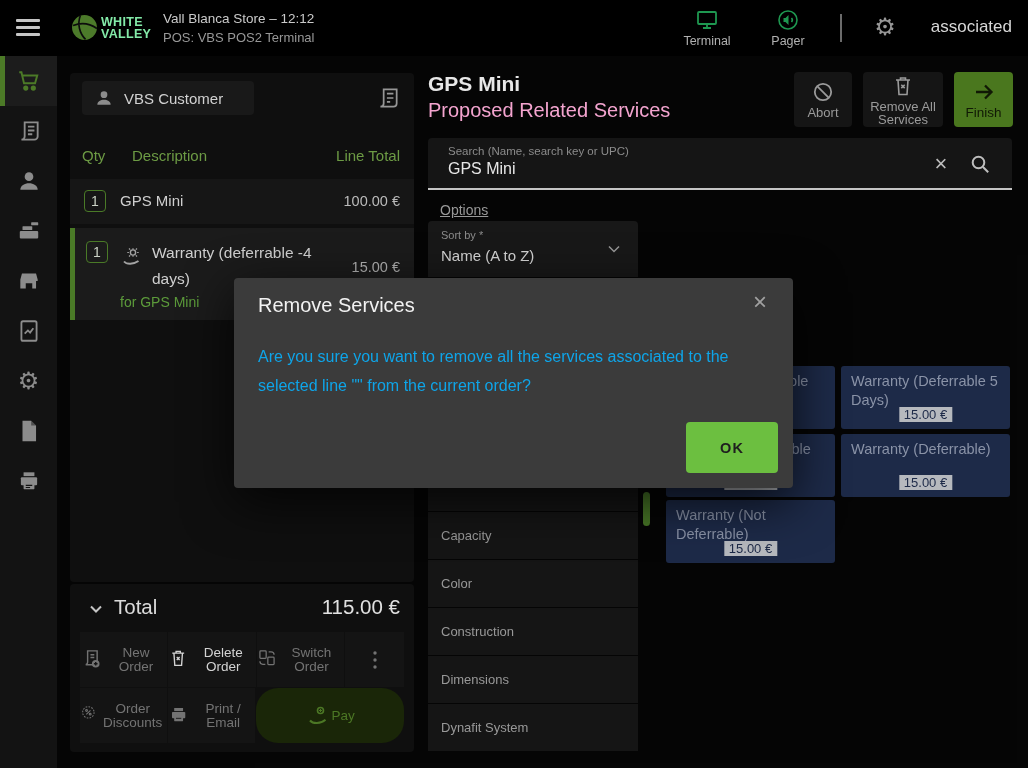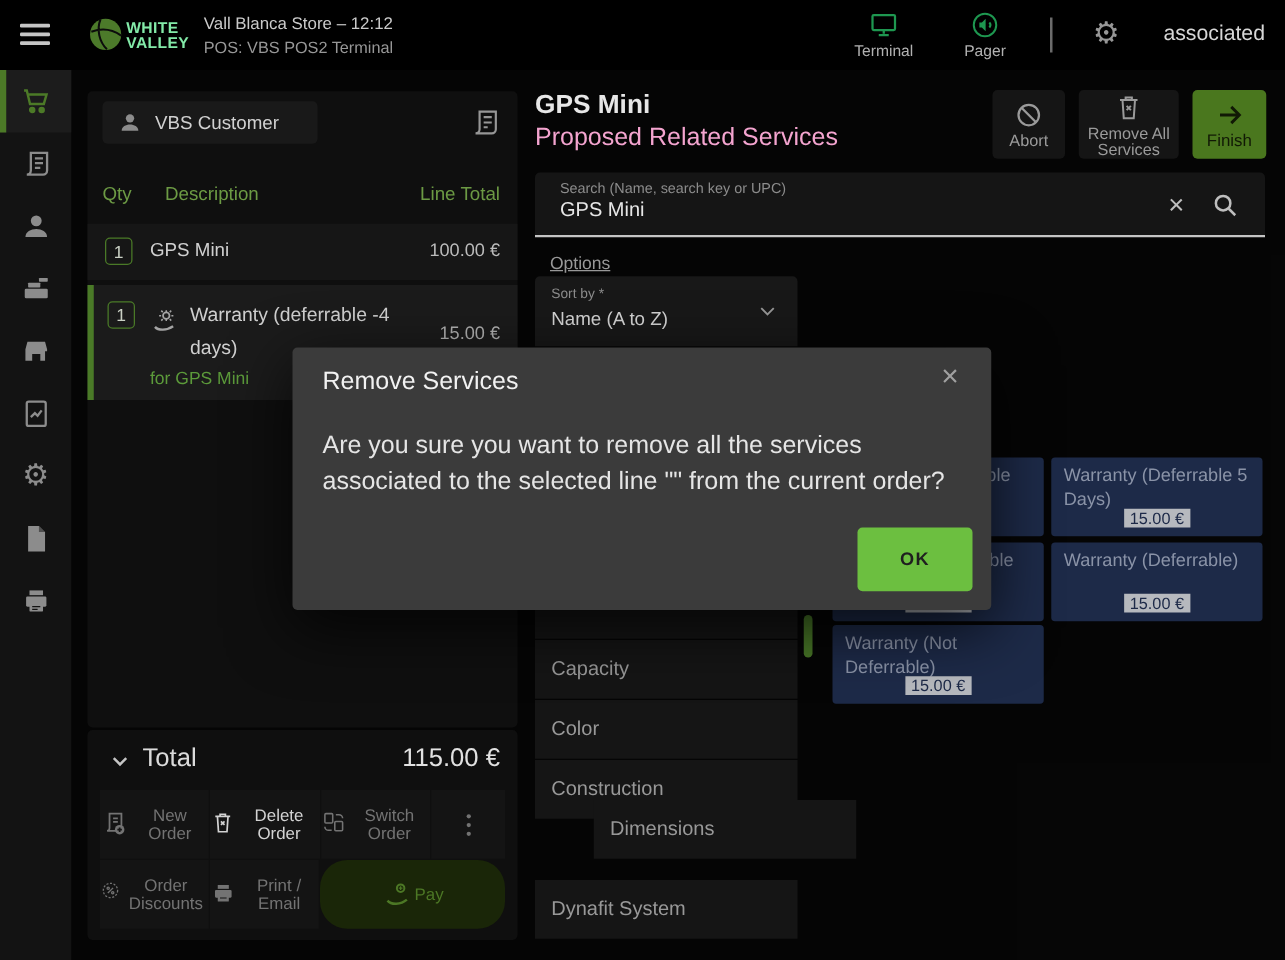--- a/index.html
+++ b/index.html
@@ -80,36 +80,36 @@
   #searchcard { position:absolute; left:0; top:82px; width:584px; height:52px; background:#161616; border-radius:4px 4px 0 0; border-bottom:2px solid #c9c9c9; }
   #search-label { position:absolute; left:20px; top:7px; color:#8f8f8f; font-size:11.5px; }
   #search-input { position:absolute; left:20px; top:22px; width:440px; background:transparent; border:none; outline:none; color:#ececec; font-size:16px; font-family:"Liberation Sans",sans-serif; }
   #clearbtn { position:absolute; right:58px; top:13px; width:26px; height:26px; color:#c2c2c2; font-size:22px; line-height:25px; text-align:center; cursor:pointer; }
   #magbtn { position:absolute; right:20px; top:14px; width:24px; height:24px; color:#c2c2c2; cursor:pointer; }
   #options-label { position:absolute; left:12px; top:146px; color:#9c9c9c; font-size:14px;text-decoration:underline; }
   #sortcard { position:absolute; left:0; top:165px; width:210px; height:56px; background:#191919; border-radius:4px 4px 0 0; cursor:pointer; }
   #sort-label { position:absolute; left:13px; top:8px; color:#8f8f8f; font-size:11px; }
   #sort-value { position:absolute; left:13px; top:26px; color:#d9d9d9; font-size:15px; }
   #sortchev { position:absolute; right:14px; top:18px; width:20px; height:20px; color:#9a9a9a; }
-  .attr-row { position:absolute; left:0; width:210px; height:47px; background:#161616; color:#9c9c9c; font-size:16px; display:flex; align-items:center; padding-left:13px; cursor:pointer; }
+  .attr-row { position:absolute; left:0; width:210px; height:47px; background:#161616; color:#9c9c9c; font-size:13px; display:flex; align-items:center; padding-left:13px; cursor:pointer; }
   #scrollthumb { position:absolute; left:215px; top:436px; width:7px; height:34px; background:#4a7a28; border-radius:4px; cursor:pointer; }
   .tile { position:absolute; width:169px; height:63px; background:#1e2b4a; border-radius:3px; cursor:pointer; }
   .tile .tname { padding:6px 10px 0; color:#8d96ab; font-size:14.5px; line-height:19px; }
   .tile .tprice { position:absolute; bottom:7px; left:50%; transform:translateX(-50%); background:#babdc2; color:#1e2b4a; font-size:13px; padding:0 5px; white-space:nowrap; }
   #tile0{left:238px;top:310px;} #tile1{left:413px;top:310px;}
   #tile2{left:238px;top:378px;} #tile3{left:413px;top:378px;}
   #tile4{left:238px;top:444px;}
 
   
   #backdrop { position:absolute; left:0; top:0; width:1028px; height:768px; background:rgba(0,0,0,0.02); z-index:50; }
   #modal { position:absolute; left:234px; top:278px; width:559px; height:210px; background:#3b3b3b; border-radius:4px;
            box-shadow:0 14px 50px rgba(0,0,0,.75); z-index:60; }
   #modal-title { position:absolute; left:24px; top:16px; color:#f2f2f2; font-size:20px; font-weight:500; }
   #modal-close { position:absolute; right:20px; top:11px; width:26px; height:26px; color:#a0a0a0; font-size:24px; line-height:25px; text-align:center; cursor:pointer; }
-  #modal-body { position:absolute; left:24px; top:64px; width:516px; color:#e5e5e5; font-size:20px; line-height:29px; }
+  #modal-body { position:absolute; left:24px; top:64px; width:516px; color:#0ea5e9; font-size:16px; line-height:29px; }
   #modal-cancel { position:absolute; left:342px; top:144px; width:92px; height:51px; border:1px solid #5e5e5e; border-radius:4px;
                   color:#7fbc4a; font-size:14.5px; font-weight:bold; letter-spacing:1.2px; display:flex; align-items:center; justify-content:center; cursor:pointer; }
   #modal-ok { position:absolute; left:452px; top:144px; width:92px; height:51px; background:#6cbf40; border-radius:4px;
               color:#1f1f1f; font-size:14.5px; font-weight:bold; letter-spacing:1.2px; display:flex; align-items:center; justify-content:center; cursor:pointer; }
 </style>
 </head>
 <body>
 
 <div id="topbar">
   <div id="hamburger">
@@ -415,21 +415,21 @@
       <svg viewBox="0 0 24 24" fill="none" stroke="currentColor" stroke-width="1.8">
           <path d="M6 9l6 6 6-6"></path>
         </svg>
     </span>
   </div>
 
   <div class="attr-row" style="top:408px;"></div>
   <div class="attr-row" style="top:456px;">Capacity</div>
   <div class="attr-row" style="top:504px;">Color</div>
   <div class="attr-row" style="top:552px;">Construction</div>
-  <div class="attr-row" style="top:584px;margin-left:47px;">Dimensions</div>
+  <div class="attr-row" style="top:600px;">Dimensions</div>
   <div class="attr-row" style="top:648px;">Dynafit System</div>
 
   <div id="scrollthumb"></div>
 
   <div class="tile" id="tile0">
     <div class="tname">Warranty (deferrable -4 days)</div>
     <div class="tprice">15.00 €</div>
   </div>
   <div class="tile" id="tile1">
     <div class="tname">Warranty (Deferrable 5 Days)</div>

